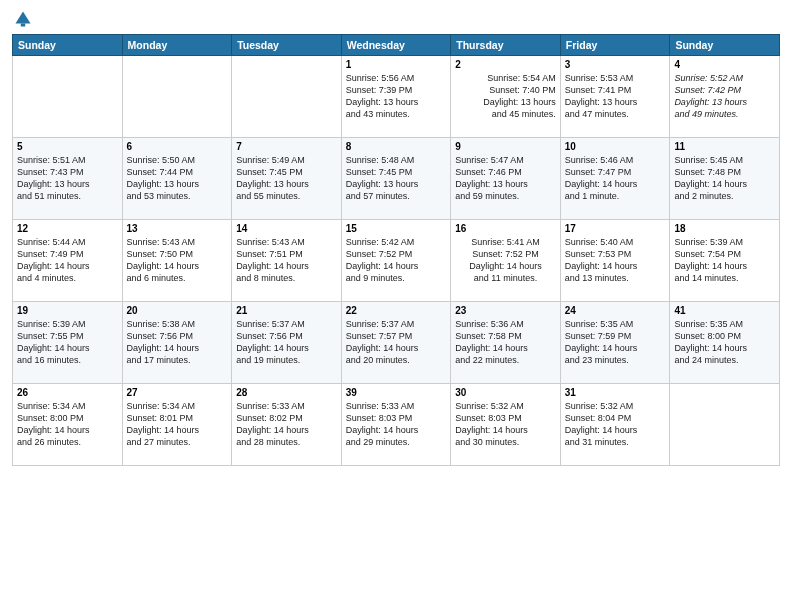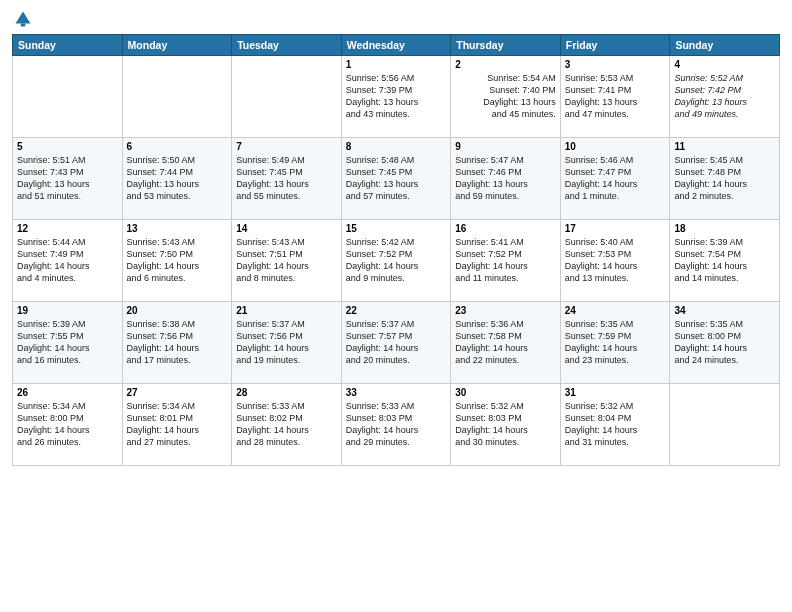--- a/index.html
+++ b/index.html
@@ -242,21 +242,21 @@
           </td>
           <td>
             <span class="day-num">15</span>
             <div class="day-info" style="white-space: pre-line;">Sunrise: 5:42 AM
 Sunset: 7:52 PM
 Daylight: 14 hours
 and 9 minutes.</div>
           </td>
           <td>
             <span class="day-num">16</span>
-            <div class="day-info" style="white-space: pre-line;">Sunrise: 5:41 AM
+            <div class="day-info" style="white-space: pre-line; text-align: center;">Sunrise: 5:41 AM
 Sunset: 7:52 PM
 Daylight: 14 hours
 and 11 minutes.</div>
           </td>
           <td>
             <span class="day-num">17</span>
             <div class="day-info" style="white-space: pre-line;">Sunrise: 5:40 AM
 Sunset: 7:53 PM
 Daylight: 14 hours
 and 13 minutes.</div>
@@ -306,21 +306,21 @@
 and 22 minutes.</div>
           </td>
           <td>
             <span class="day-num">24</span>
             <div class="day-info" style="white-space: pre-line;">Sunrise: 5:35 AM
 Sunset: 7:59 PM
 Daylight: 14 hours
 and 23 minutes.</div>
           </td>
           <td>
-            <span class="day-num">34</span>
+            <span class="day-num">41</span>
             <div class="day-info" style="white-space: pre-line;">Sunrise: 5:35 AM
 Sunset: 8:00 PM
 Daylight: 14 hours
 and 24 minutes.</div>
           </td>
         </tr>
         <tr>
           <td>
             <span class="day-num">26</span>
             <div class="day-info" style="white-space: pre-line;">Sunrise: 5:34 AM
@@ -336,21 +336,21 @@
 and 27 minutes.</div>
           </td>
           <td>
             <span class="day-num">28</span>
             <div class="day-info" style="white-space: pre-line;">Sunrise: 5:33 AM
 Sunset: 8:02 PM
 Daylight: 14 hours
 and 28 minutes.</div>
           </td>
           <td>
-            <span class="day-num">33</span>
+            <span class="day-num">39</span>
             <div class="day-info" style="white-space: pre-line;">Sunrise: 5:33 AM
 Sunset: 8:03 PM
 Daylight: 14 hours
 and 29 minutes.</div>
           </td>
           <td>
             <span class="day-num">30</span>
             <div class="day-info" style="white-space: pre-line;">Sunrise: 5:32 AM
 Sunset: 8:03 PM
 Daylight: 14 hours

